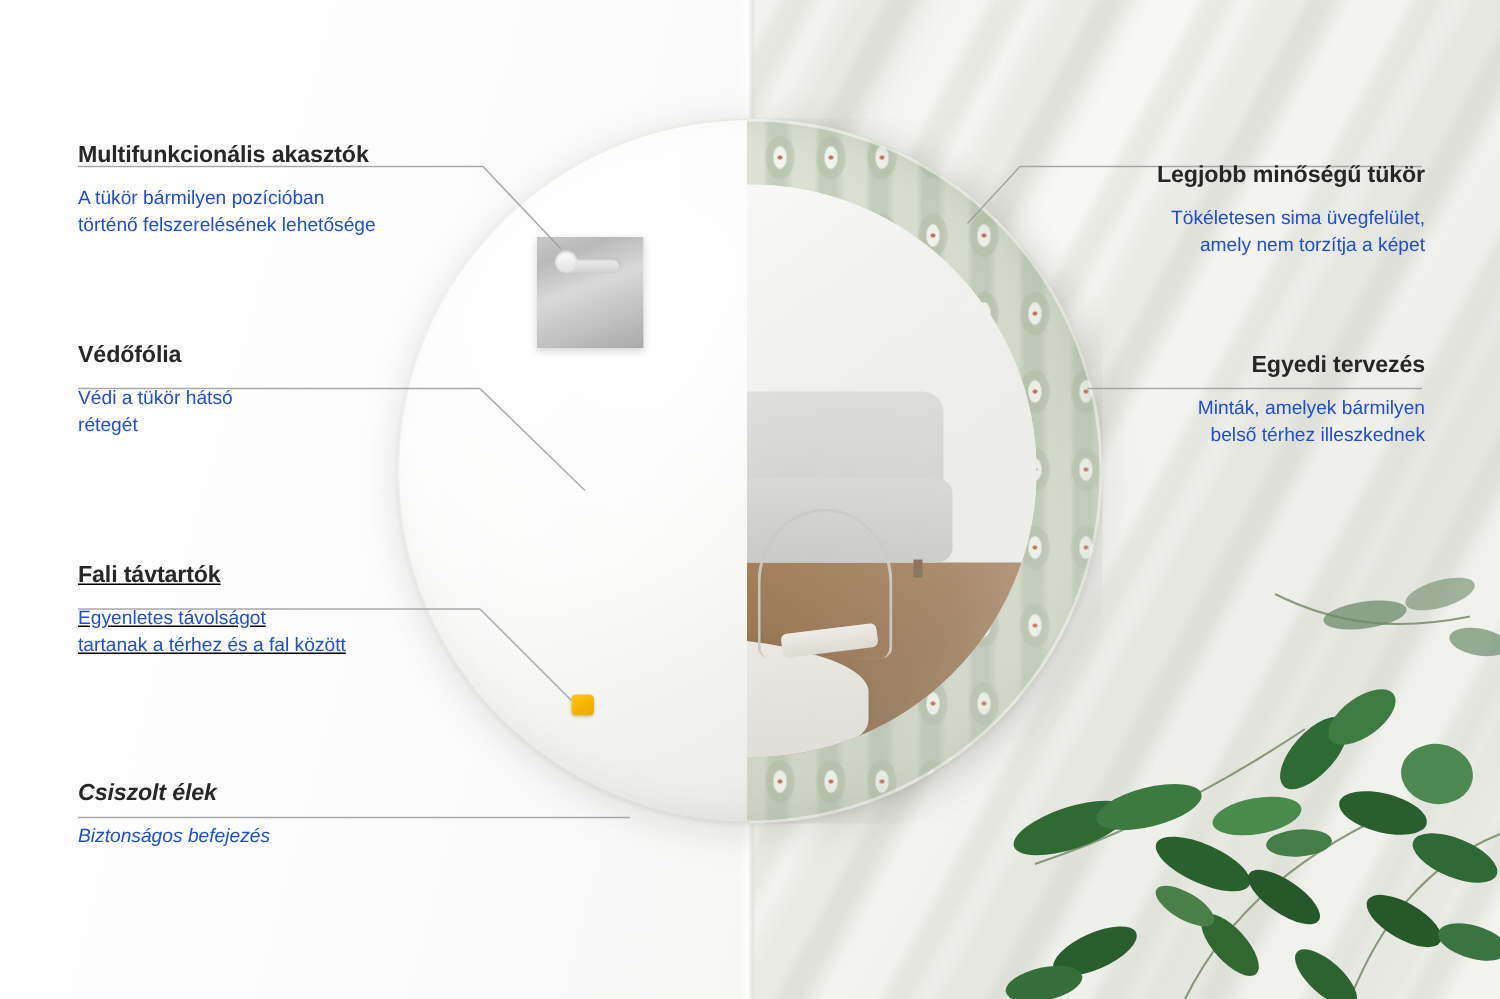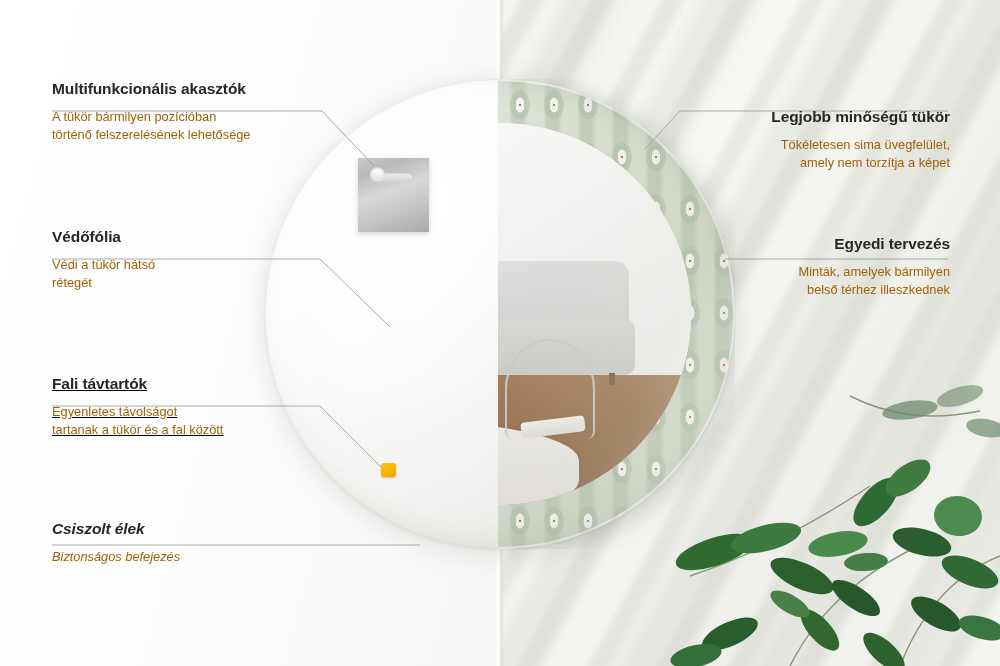--- a/index.html
+++ b/index.html
@@ -173,21 +173,21 @@
     box-shadow:0 1px 2px rgba(120,90,0,.3);
   }
 
   
   .callout { position:absolute; }
   .callout h3 {
     font-size:15.5px; font-weight:bold; color:#272727; letter-spacing:-.1px;
     line-height:1.2; white-space:nowrap;
   }
   .callout p {
-    font-size:12.8px; font-weight:400; color:#a16207; line-height:1.45;
+    font-size:12.8px; font-weight:400; color:#1d4ed8; line-height:1.45;
     margin-top:9px; white-space:pre-line;
   }
   .c-left { left:52px; text-align:left; }
   .c-right { right:50px; text-align:right; }
   .lead { position:absolute; pointer-events:none; }
   .lead line { stroke:#9b9b9b; stroke-width:1; opacity:.85; }
 
   
   .foliage { position:absolute; right:0; bottom:0; width:330px; height:300px; pointer-events:none; }
 </style>
@@ -251,36 +251,36 @@
     <line x1="320" y1="406" x2="381" y2="467"></line>
 
     <line x1="52" y1="545" x2="420" y2="545"></line>
 
     <line x1="948" y1="111" x2="680" y2="111"></line>
     <line x1="680" y1="111" x2="645" y2="149"></line>
 
     <line x1="948" y1="259" x2="725" y2="259"></line>
   </svg>
 
-  <div class="callout c-left" style="top:80px;">
+  <div class="callout c-left" style="top:95px;">
     <h3>Multifunkcionális akasztók</h3>
     <p>A tükör bármilyen pozícióban
 történő felszerelésének lehetősége</p>
   </div>
 
   <div class="callout c-left" style="top:228px;">
     <h3>Védőfólia</h3>
     <p>Védi a tükör hátsó
 rétegét</p>
   </div>
 
   <div class="callout c-left" style="top:375px;text-decoration:underline;">
     <h3>Fali távtartók</h3>
     <p>Egyenletes távolságot
-tartanak a tükör és a fal között</p>
+tartanak a térhez és a fal között</p>
   </div>
 
   <div class="callout c-left" style="top:520px;font-style:italic;">
     <h3>Csiszolt élek</h3>
     <p>Biztonságos befejezés</p>
   </div>
 
   <div class="callout c-right" style="top:80px;margin-top:28px;">
     <h3>Legjobb minőségű tükör</h3>
     <p>Tökéletesen sima üvegfelület,

